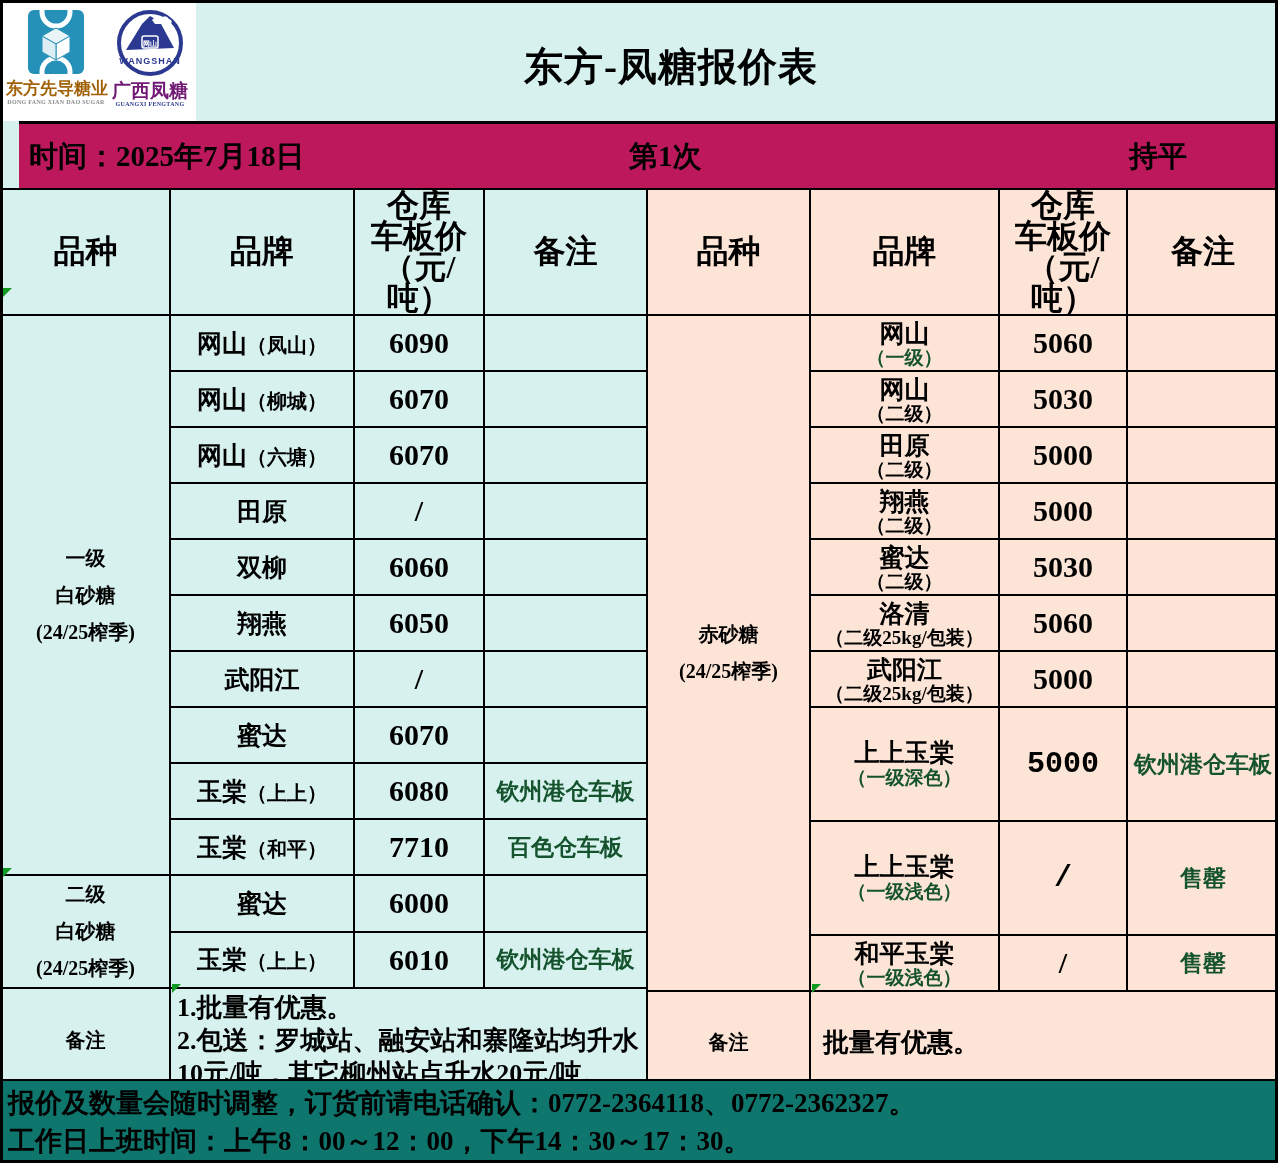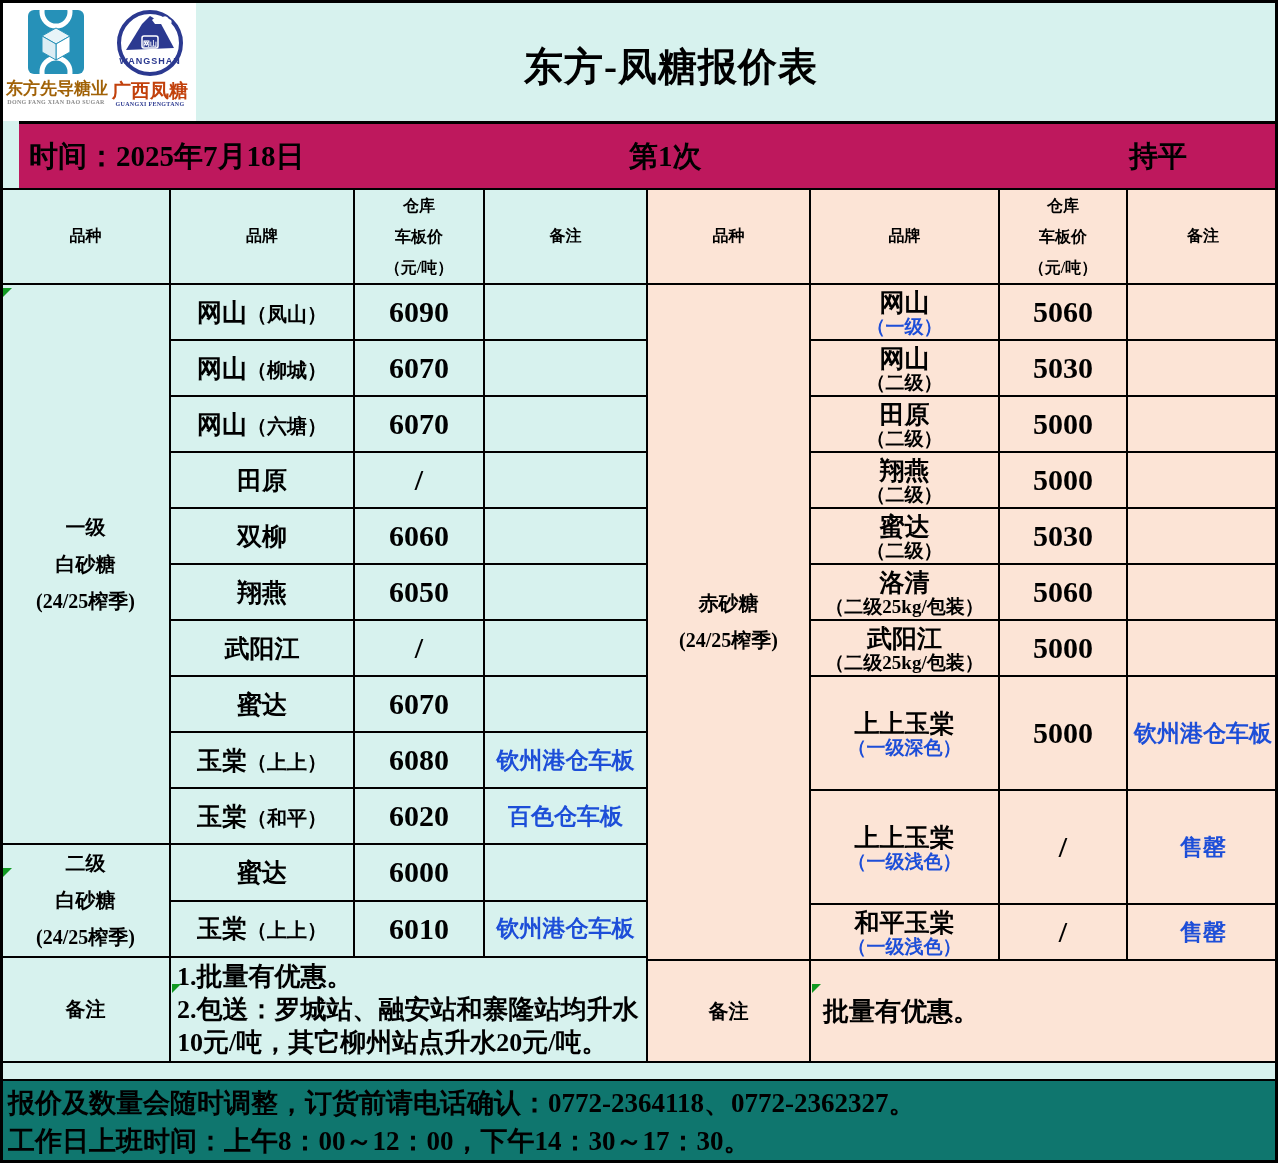--- a/index.html
+++ b/index.html
@@ -9,47 +9,47 @@
     font-family:"Liberation Serif","DejaVu Serif",serif;
     font-weight:bold;color:#000;
   }
   .outer-border{position:absolute;left:0;top:0;right:0;bottom:0;border:3px solid #000;pointer-events:none;z-index:50;}
   
   .logo-box{position:absolute;left:0;top:0;width:196px;height:121px;background:#fff;}
   .page-title{position:absolute;left:0;top:40px;width:100%;text-align:center;font-size:39px;letter-spacing:1px;padding-left:32px;}
   .logo1{position:absolute;left:6px;top:10px;width:100px;text-align:center;}
   .logo2{position:absolute;left:106px;top:10px;width:88px;text-align:center;}
   .logo-name{font-size:17px;color:#a16207;white-space:nowrap;line-height:18px;margin-top:2px;}
-  .logo2 .logo-name{color:#c2410c;font-size:19px;}
+  .logo2 .logo-name{color:#701a75;font-size:19px;}
   .logo-sub{font-size:6px;color:#8a8a8a;white-space:nowrap;line-height:8px;letter-spacing:.3px;}
   .logo2 .logo-sub{color:#2B3990;}
   
   .info-bar{position:absolute;left:0;top:121px;width:1278px;height:69px;background:#be185d;border-top:3px solid #000;box-sizing:border-box;margin-left:19px;}
   .info-bar span{position:absolute;top:0;line-height:64px;font-size:29px;}
   .ib-date{left:10px;}
   .ib-issue{left:610px;}
   .ib-trend{left:1110px;}
   
   table{border-collapse:collapse;table-layout:fixed;position:absolute;top:188px;}
   td{border:2px solid #000;text-align:center;vertical-align:middle;padding:0;overflow:hidden;}
   .t-left{left:0;width:646px;background:#D7F2EE;}
   .t-right{left:646px;width:632px;background:#FCE4D6;}
-  .hdr td{height:91px;font-size:16px;border-radius:24px;}
+  .hdr td{height:91px;font-size:32px;}
   .ml{white-space:pre-line;}
   .hdr .price-h{line-height:31px;}
   td.variety{font-size:20px;line-height:37px;}
   td.brand{font-size:25px;}
   .bsub{font-size:20px;}
   td.price{font-size:30px;font-family:"Liberation Serif","DejaVu Serif",serif;}
   td.remark{font-size:23px;}
-  .red{color:#1d4ed8;}
+  .red{color:#14532d;}
   .grade{display:block;font-size:19px;line-height:22px;margin-top:-2px;}
   .bmain{display:block;font-size:25px;line-height:30px;margin-top:2px;}
   tr.r58 td{height:54px;}
-  tr.r116 td{height:112px;}
+  tr.r116 td{height:112px;font-family:Liberation Mono, monospace;}
   tr.notes td{height:96px;border-radius:32px;}
   td.notes-text{text-align:left;font-size:26px;line-height:33px;padding:2px 4px 2px 6px;}
   
   .footer{position:absolute;left:0;top:1079px;width:1278px;height:92px;background:#0f766e;border-top:2px solid #000;box-sizing:border-box;}
   .footer div{padding-left:8px;font-size:27px;line-height:38px;white-space:nowrap;}
   .footer div:first-child{margin-top:3px;}
   
   .gtri{position:absolute;width:0;height:0;border-top:9px solid #119a22;border-right:9px solid transparent;z-index:40;}
 </style>
 </head>
@@ -151,21 +151,21 @@
       <td class="price">6070</td>
       <td class="remark"></td>
     </tr>
     <tr class="r58">
       <td class="brand"><span>玉棠</span><span class="bsub">（上上）</span></td>
       <td class="price">6080</td>
       <td class="remark red">钦州港仓车板</td>
     </tr>
     <tr class="r58">
       <td class="brand"><span>玉棠</span><span class="bsub">（和平）</span></td>
-      <td class="price">6020</td>
+      <td class="price">7710</td>
       <td class="remark red">百色仓车板</td>
     </tr>
     <tr class="r58">
       <td class="variety ml" rowspan="2">二级
 白砂糖
 (24/25榨季)</td>
       <td class="brand"><span>蜜达</span><span class="bsub"></span></td>
       <td class="price">6000</td>
       <td class="remark"></td>
     </tr>

